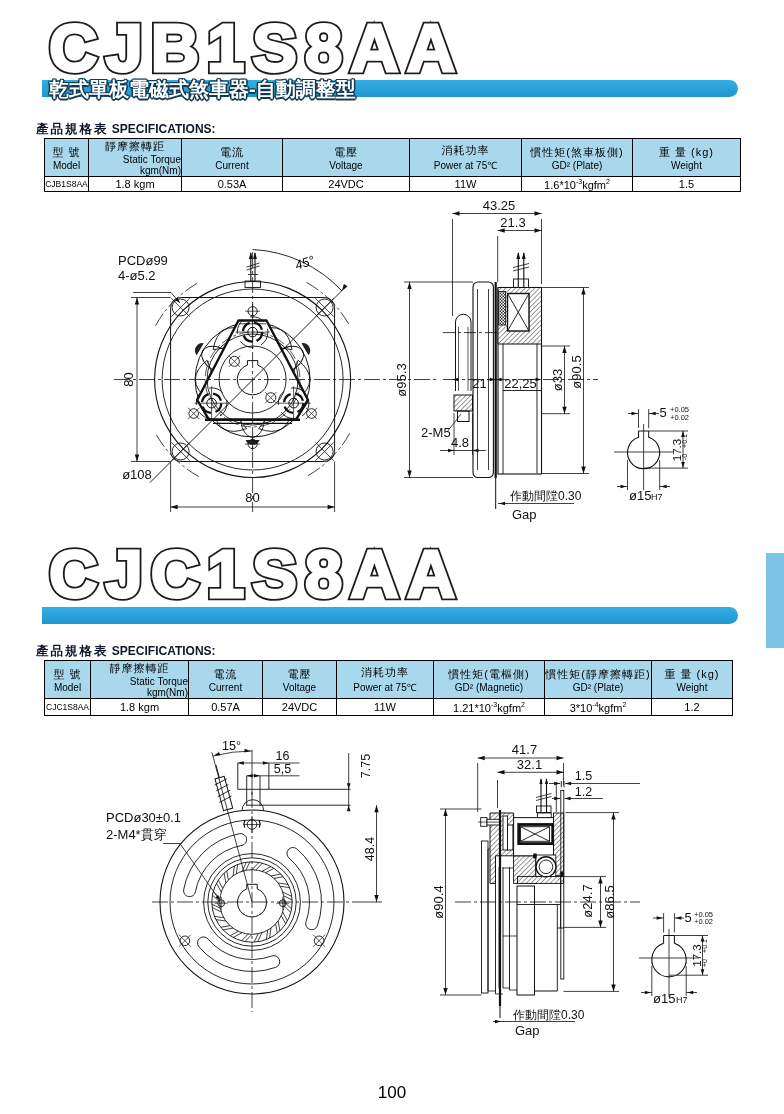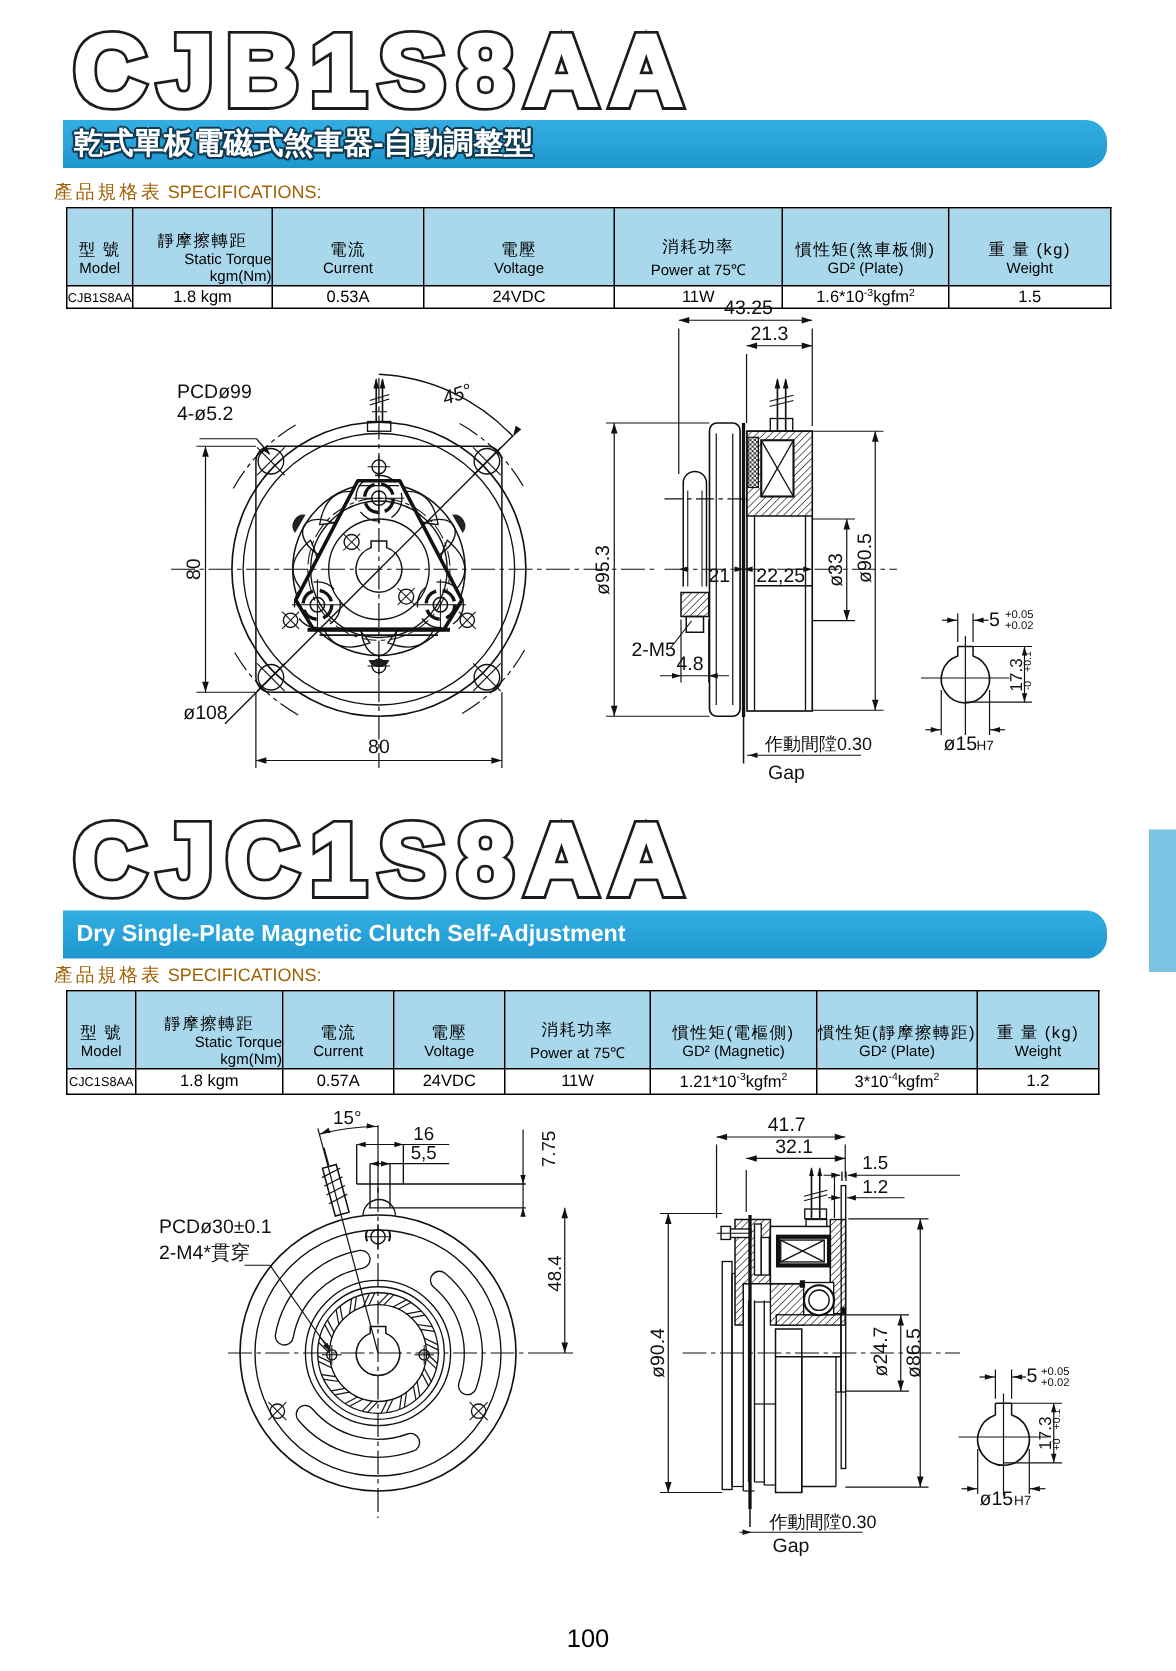--- a/index.html
+++ b/index.html
@@ -3,36 +3,36 @@
 <meta charset="utf-8">
 <style>
   html,body{margin:0;padding:0;}
   body{width:784px;height:1114px;position:relative;background:#fff;
        font-family:"Liberation Sans",sans-serif;overflow:hidden;}
   .abs{position:absolute;}
   .title{position:absolute;font-weight:bold;font-size:67px;letter-spacing:8px;
          line-height:1;white-space:nowrap;}
   .title .tb{position:absolute;left:0;top:0;color:#1c1c1c;-webkit-text-stroke:6.5px #1c1c1c;}
   .title .tw{position:relative;color:#fff;-webkit-text-stroke:2.8px #fff;}
-  .banner{height:32px;background:linear-gradient(#33aee2,#1e97cf);
+  .banner{height:17px;background:linear-gradient(#33aee2,#1e97cf);
           border-radius:0 14px 14px 0;display:flex;align-items:center;}
   .banner .cn{font-size:20px;font-weight:bold;color:#fff;letter-spacing:0px;
       line-height:28px;white-space:nowrap;
       text-shadow:-1.5px 0 #103a52,1.5px 0 #103a52,0 -1.5px #103a52,0 1.5px #103a52,
                   -1px -1px #103a52,1px 1px #103a52,-1px 1px #103a52,1px -1px #103a52;}
   .banner .en{font-size:15.5px;font-weight:bold;color:#fff;margin-left:9px;
       white-space:nowrap;letter-spacing:0px;}
-  .speclbl{font-weight:normal;color:#a16207;white-space:nowrap;}
+  .speclbl{font-weight:bold;color:#0f172a;white-space:nowrap;}
   .speclbl .cnp{font-size:12.5px;letter-spacing:2px;}
   .speclbl .enp{font-size:12px;}
   table.spec{border-collapse:collapse;table-layout:fixed;}
   table.spec td{border:1px solid #000;text-align:center;vertical-align:middle;
                 padding:0;overflow:hidden;}
   table.spec .hd{background:#a9d8ec;}
-  .h1{font-size:11px;letter-spacing:1px;margin-top:14px;}
+  .h1{font-size:11px;letter-spacing:1px;}
   .h2{font-size:10px;letter-spacing:0;}
   .h3{font-size:10px;letter-spacing:0;text-align:right;}
   .dat{font-size:11px;}
   sup{font-size:7px;}
 </style>
 </head>
 <body>
 
 <div class="abs title" style="left:49px;top:14px;"><span class="tb">CJB1S8AA</span><span class="tw">CJB1S8AA</span></div>
 
@@ -414,21 +414,20 @@
       <text x="629.0" y="500.0" font-size="13" text-anchor="start" fill="#111">ø15</text>
       <text x="651.0" y="500.0" font-size="9" text-anchor="start" fill="#111">H7</text>
     </g>
 </svg>
 
 <div class="abs title" style="left:49px;top:540px;"><span class="tb">CJC1S8AA</span><span class="tw">CJC1S8AA</span></div>
 
 <div class="abs" style="left:766px;top:553px;width:18px;height:95px;background:#7cc4e4;"></div>
 
 <div class="abs banner" style="left:42px;top:607px;width:696px;">
-  <span class="en">Dry Single-Plate Magnetic Clutch Self-Adjustment</span>
 </div>
 
 <div class="abs speclbl" style="left:36px;top:641px;">
   <span class="cnp">產品規格表</span><span class="enp"> SPECIFICATIONS:</span>
 </div>
 
 <table class="spec abs" style="left:44px;top:660px;width:689px;">
   <colgroup>
       <col style="width:46px">
       <col style="width:98px">

